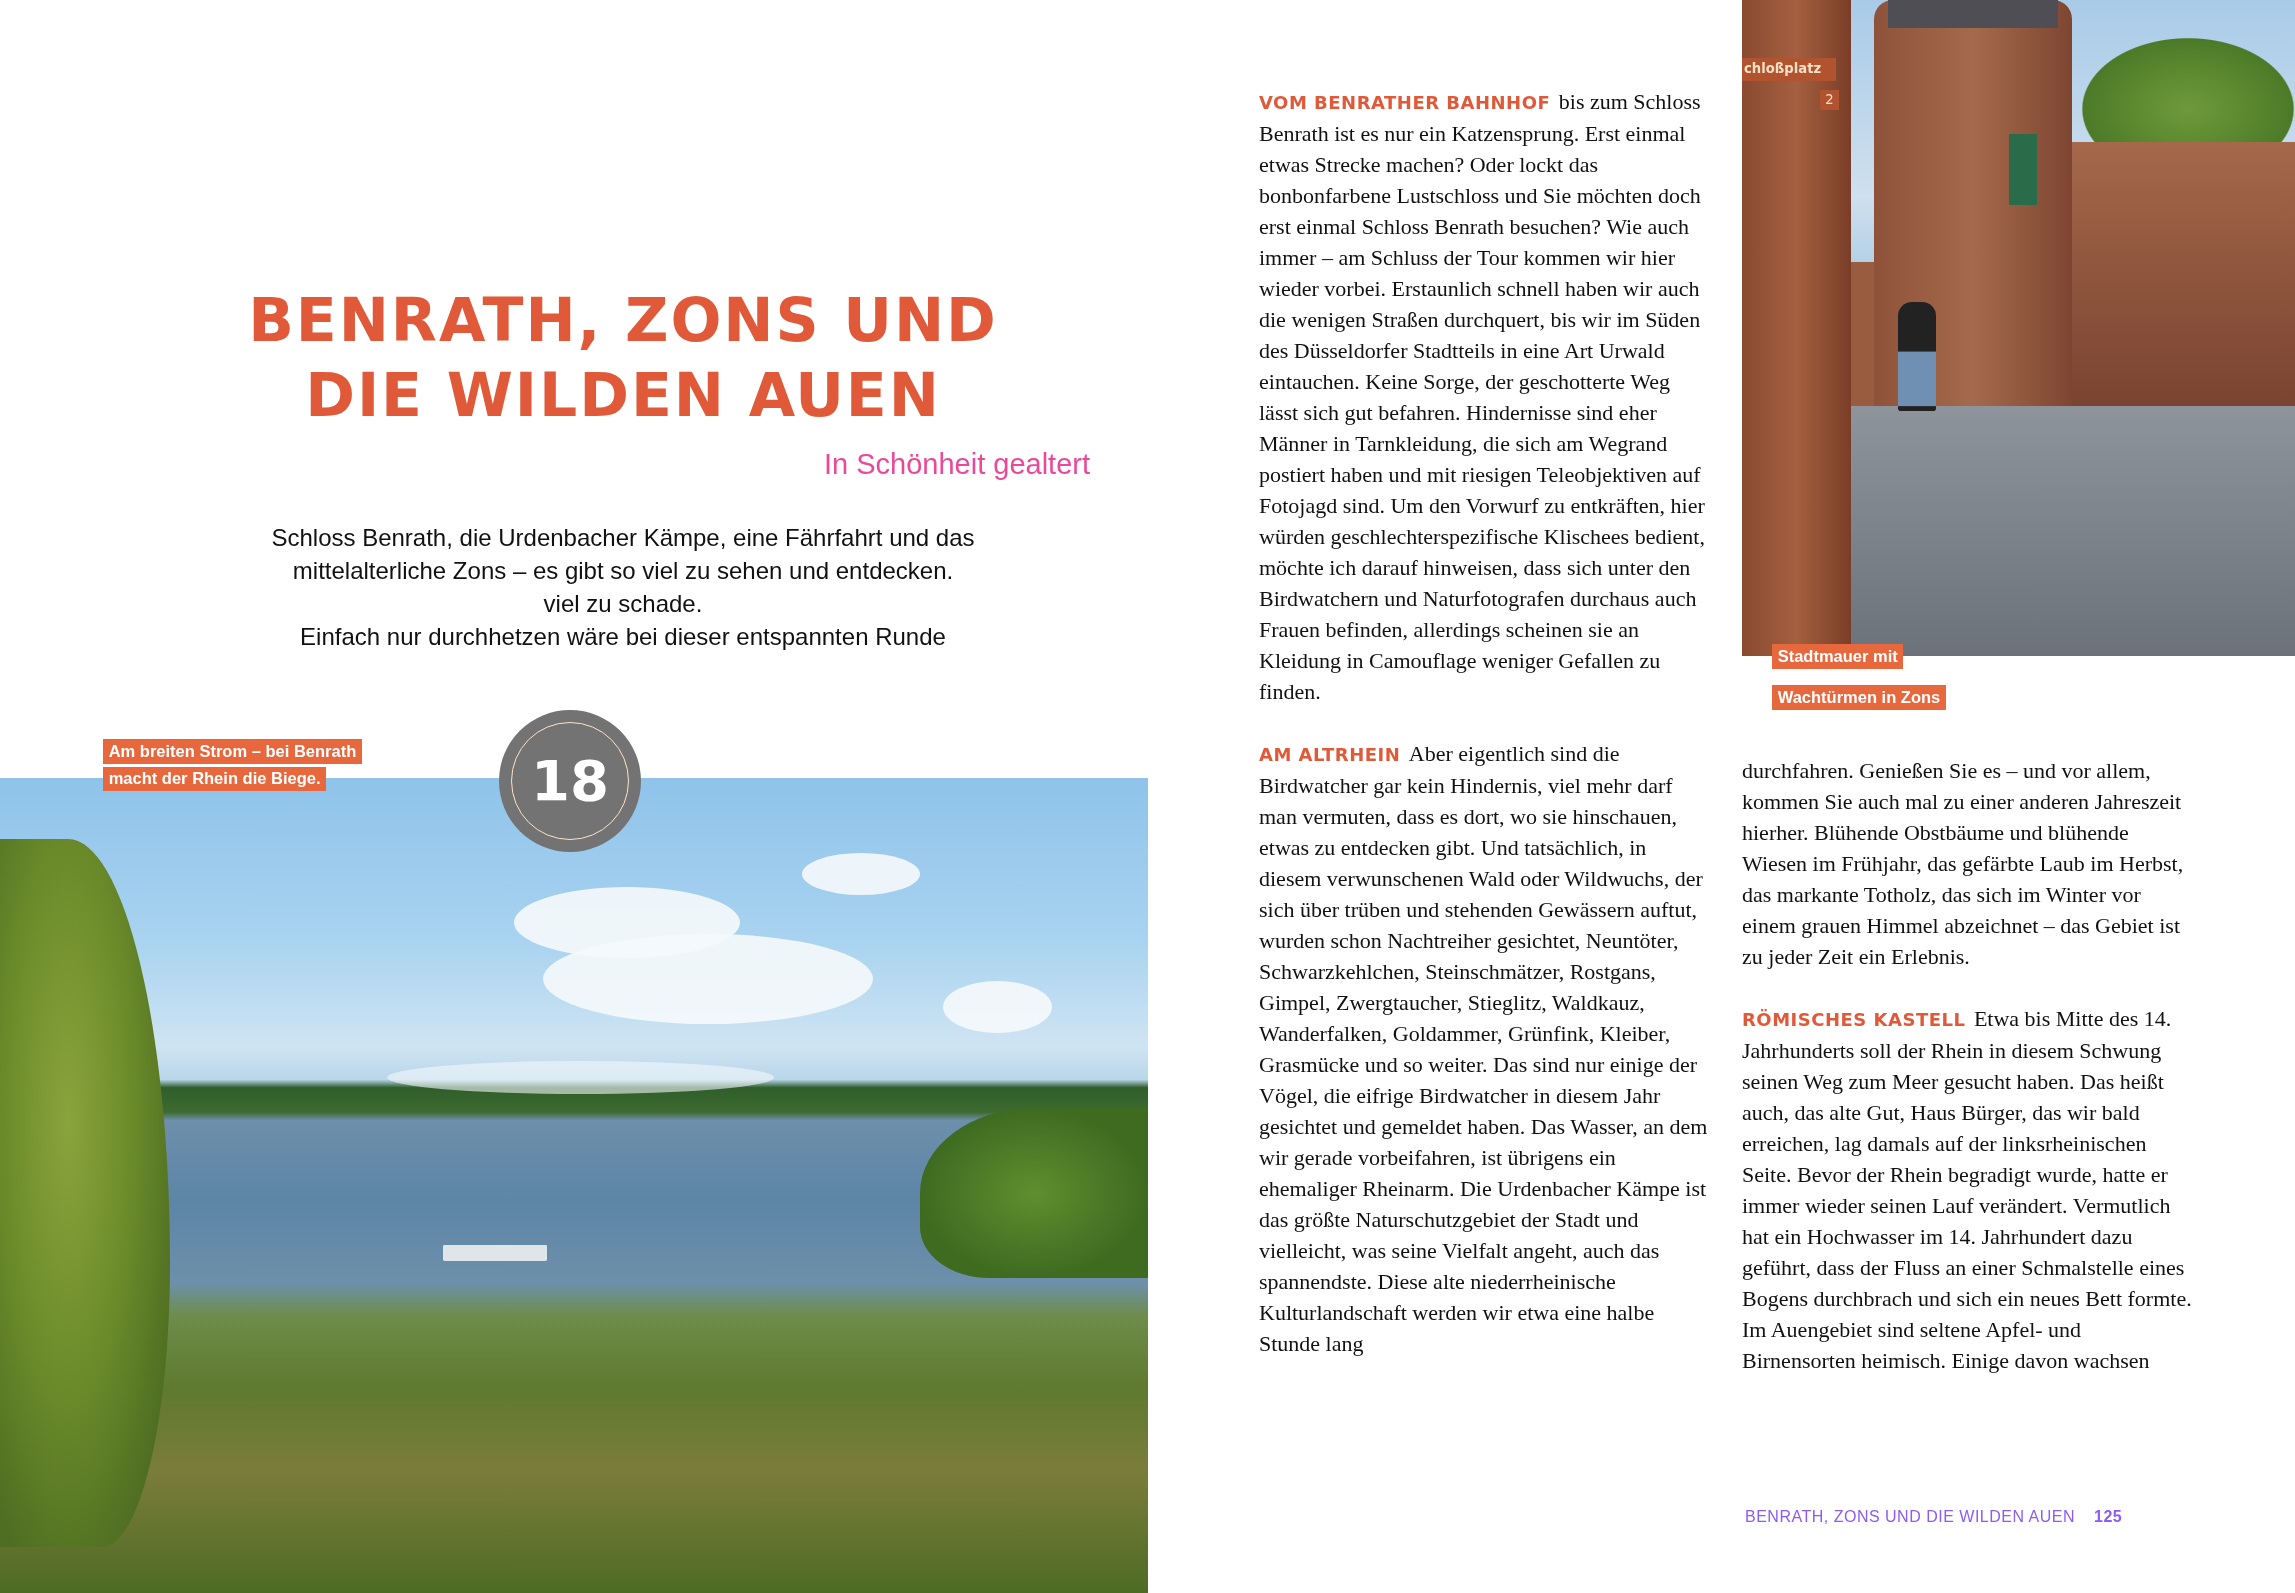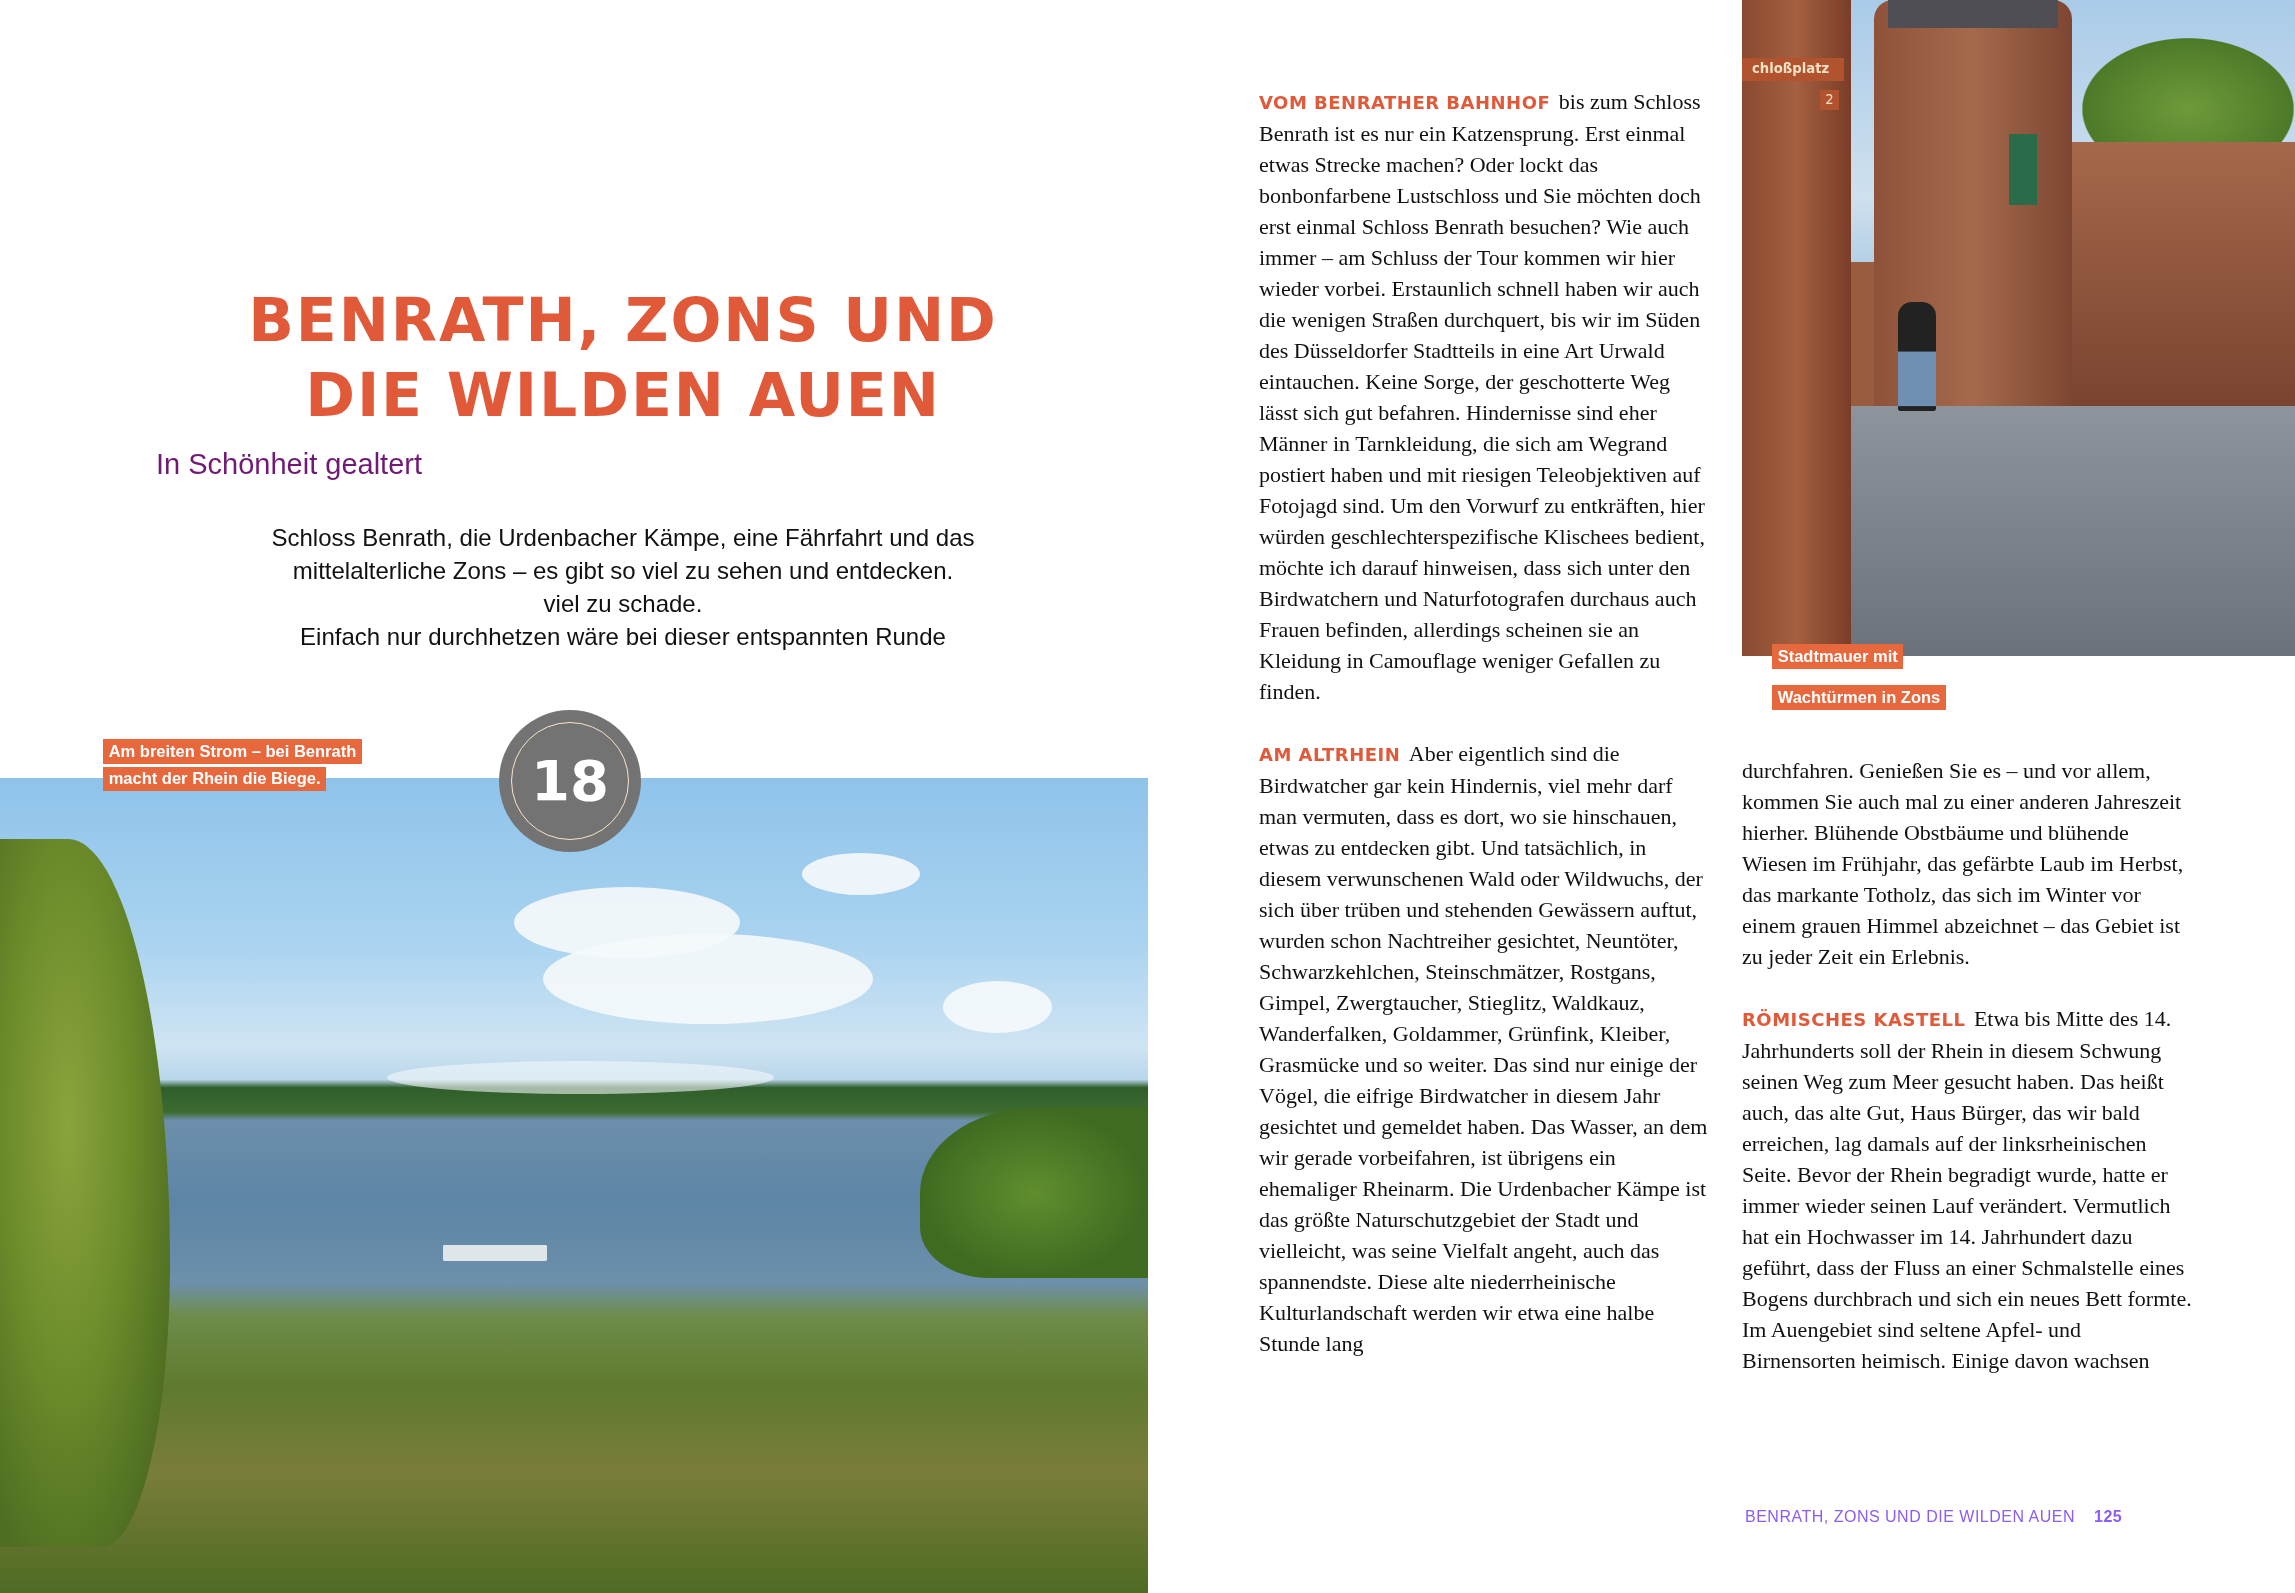--- a/index.html
+++ b/index.html
@@ -2,21 +2,21 @@
 <html style="font-size:7.5px"><head>
 <meta charset="utf-8">
 <style>
   html, body { margin:0; padding:0; background:#ffffff; }
   body { width:2295px; height:1594px; position:relative; overflow:hidden; font-family:"Liberation Serif", serif; color:#111; }
   .abs { position:absolute; }
 
   
   .title { left:156px; top:283px; width:934px; text-align:center; color:#e05a3a;
     font-family:"DejaVu Sans", sans-serif; font-weight:bold; font-size:60px; line-height:75px; letter-spacing:1.9px; }
-  .subtitle { left:156px; top:448px; width:934px; text-align:left; font-family:"Liberation Sans", sans-serif; font-size:29px; color:#701a75; }
+  .subtitle { left:156px; top:448px; width:934px; text-align:right; font-family:"Liberation Sans", sans-serif; font-size:29px; color:#ec4899; }
   .intro { left:170px; top:521px; width:906px; text-align:center; font-family:"Liberation Sans", sans-serif; font-size:24px; line-height:33px; color:#111; }
 
   .river-photo { left:0; top:778px; width:1148px; height:815px; overflow:hidden;
     background: linear-gradient(180deg, #8fc3ea 0%, #a9d3f0 20%, #cfe4f3 33%, #b9d6ea 37%, #2f5e2b 38%, #3d6a2f 41%, #6d8fab 42%, #5d85a6 52%, #6d90ab 62%, #6e8c4a 66%, #5f7a2e 75%, #7a7d3a 85%, #4e6b24 100%); }
   .cloud { position:absolute; background:#f4f8fb; border-radius:50%; opacity:0.92; }
   .tree-left { position:absolute; left:0; top:61px; width:170px; height:708px; background:radial-gradient(ellipse at 40% 40%, #8aa43c 0%, #6a8a2a 45%, #4f6e22 80%); border-radius:0 60% 40% 0; }
   .tree-right { position:absolute; left:920px; top:330px; width:228px; height:170px; background:radial-gradient(ellipse at 50% 50%, #5f8e2e 0%, #3f6b21 70%); border-radius:50% 0 0 30%; }
   .boat { position:absolute; left:443px; top:467px; width:104px; height:16px; background:#dfe6ea; border-radius:1.4px; }
 
   .caption { font-family:"Liberation Sans", sans-serif; font-weight:bold; font-size:16.5px; color:#fff; background:#e8683e; padding:1.9px 5.7px; display:inline-block; line-height:21px; }
@@ -38,21 +38,21 @@
 
   .zons-photo { left:1742px; top:0; width:553px; height:656px; overflow:hidden;
     background: linear-gradient(180deg, #a9cbe8 0%, #cfe0ee 30%, #b5d0e6 40%, #9a5c3e 40%); }
   .wall-left { position:absolute; left:0; top:0; width:109px; height:656px; background:linear-gradient(90deg,#8a4a31,#a4603f,#7a3d28); }
   .tower { position:absolute; left:132px; top:0; width:198px; height:415px; background:linear-gradient(90deg,#8e523a,#a56a4c,#7e4632); border-radius:19px 19px 0 0; }
   .tower-roof { position:absolute; left:146px; top:0; width:170px; height:28px; background:#4e4e54; }
   .wall-right { position:absolute; left:321px; top:142px; width:233px; height:264px; background:linear-gradient(180deg,#a5684a,#7a4431); }
   .trees-bg { position:absolute; left:340px; top:38px; width:212px; height:142px; background:radial-gradient(ellipse at 50% 50%, #6f9a3a 0%, #4d7a28 70%, transparent 71%); }
   .ground { position:absolute; left:109px; top:406px; width:445px; height:250px; background:linear-gradient(180deg,#8e949c,#6c727a); }
   .door { position:absolute; left:267px; top:134px; width:28px; height:71px; background:#2a6b4a; }
-  .sign { position:absolute; left:0; top:58px; width:92px; height:22.6px; background:#b0532e; color:#f4e1c5; font-family:"DejaVu Sans", sans-serif; font-weight:bold; font-size:13.2px; line-height:22.6px; padding-left:10px; }
+  .sign { position:absolute; left:0; top:58px; width:92px; height:22.6px; background:#b0532e; color:#f4e1c5; font-family:"DejaVu Sans", sans-serif; font-weight:bold; font-size:13.2px; line-height:22.6px; padding-left:2px; }
   .sign2 { position:absolute; left:78px; top:90px; width:19px; height:20px; background:#b0532e; color:#f4e1c5; font-family:"DejaVu Sans", sans-serif; font-size:13.2px; line-height:20px; text-align:center; }
   .person { position:absolute; left:156px; top:302px; width:38px; height:109px; background:linear-gradient(180deg,#222 0%,#222 45%,#6f8fb3 46%,#6f8fb3 95%,#222 96%); border-radius:14px 14px 2.8px 2.8px; }
 
   .cap-right { left:1772px; top:644px; }
   .cap-right .caption { display:block; width:fit-content; margin-bottom:16px; }
 
   .footer { left:1745px; top:1508px; width:472px; font-family:"Liberation Sans", sans-serif; font-size:16px; color:#8b5cf6; letter-spacing:0.5px; }
   .footer .pg { font-weight:bold; margin-left:19px; }
 </style>
 </head>

